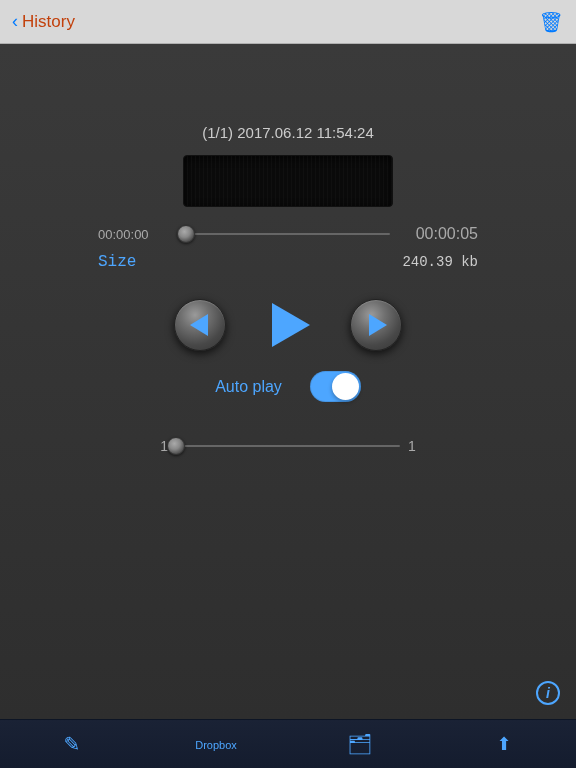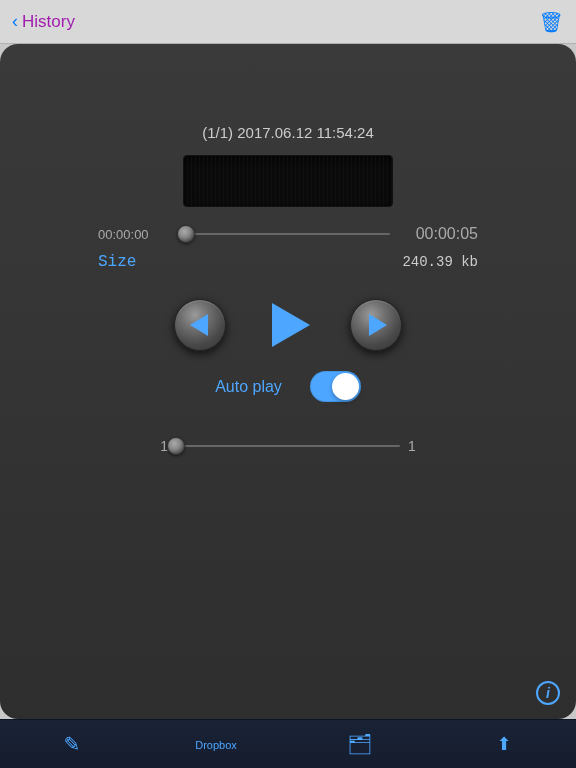--- a/index.html
+++ b/index.html
@@ -31,37 +31,36 @@
       color: #007aff;
       font-size: 17px;
       cursor: pointer;
     }
     #nav-back .chevron {
       font-size: 18px;
       color: #007aff;
       font-weight: 300;
     }
     #nav-title {
-      color: #a21caf;
+      color: #c2410c;
       font-size: 17px;
     }
     #nav-trash {
       color: #007aff;
       font-size: 20px;
       cursor: pointer;
     }
 
     
     #main-content {
       position: absolute;
       top: 44px;
       left: 0; right: 0;
       bottom: 49px;
       background: linear-gradient(180deg, #3a3a3a 0%, #2e2e2e 100%);
-      border-radius: 18px;
     }
 
     
     #player-area {
       display: flex;
       flex-direction: column;
       align-items: center;
       padding-top: 80px;
     }
 

